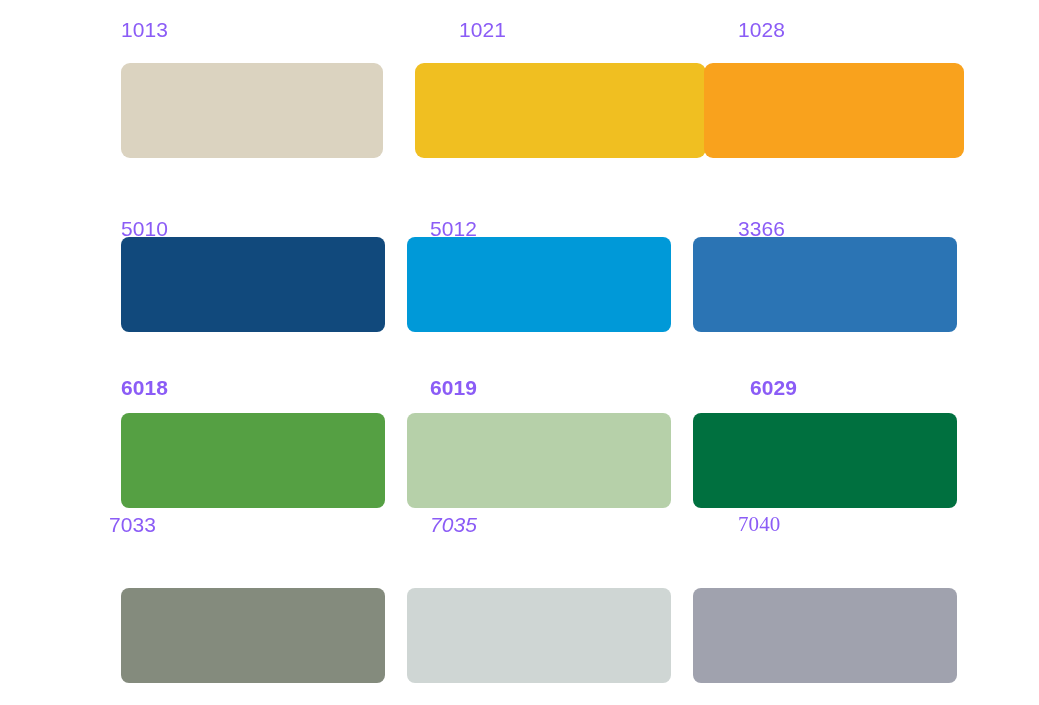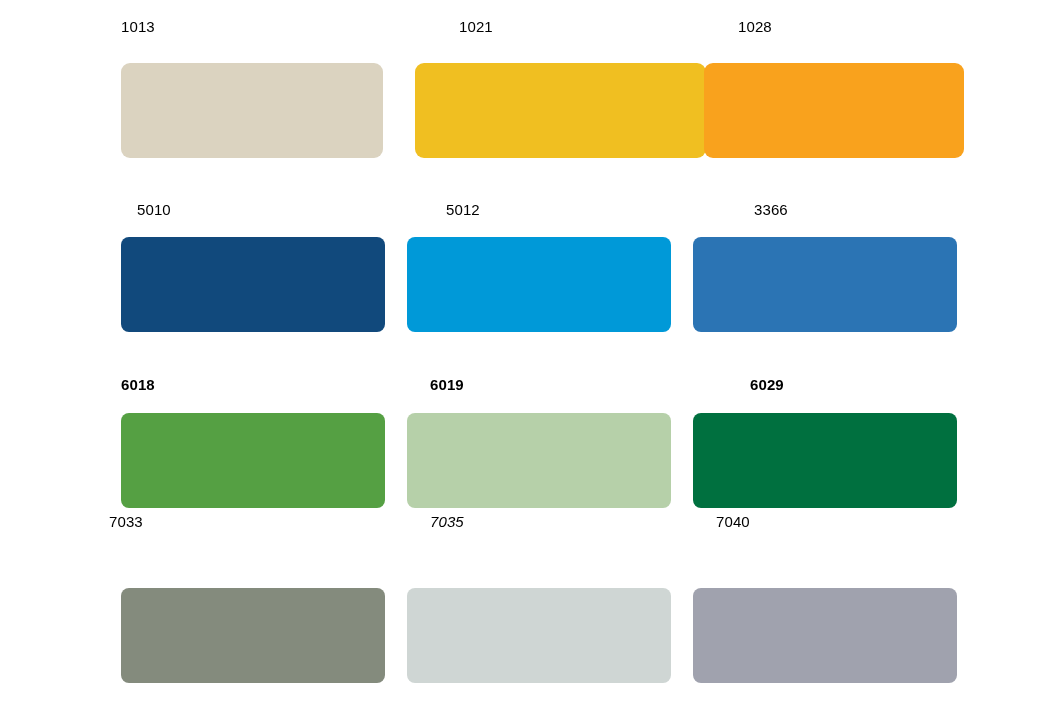--- a/index.html
+++ b/index.html
@@ -21,23 +21,23 @@
     inset: 0;
   }
 
   .swatch-cell {
     position: absolute;
   }
 
   .swatch-label {
     position: absolute;
     font-family: "Liberation Sans", sans-serif;
-    font-size: 15px;
+    font-size: 21px;
     line-height: 1;
-    color: #000000;
+    color: #8b5cf6;
     letter-spacing: 0.1px;
     white-space: nowrap;
   }
 
   .swatch-chip {
     position: absolute;
     border-radius: 8px;
   }
 
   
@@ -48,21 +48,21 @@
   .r1c1 .swatch-chip  { left: 121px; width: 262px; }
 
   .r1c2 .swatch-label { left: 422px; margin-left: 37px; }
   .r1c2 .swatch-chip  { left: 415px; width: 291px; }
 
   .r1c3 .swatch-label { left: 738px; }
   .r1c3 .swatch-chip  { left: 704px; width: 260px; }
 
   
   .r2 .swatch-chip { top: 237px; height: 95px; }
-  .r2 .swatch-label { top: 202px; margin-left: 16px; }
+  .r2 .swatch-label { top: 218px; }
 
   .r2c1 .swatch-label { left: 121px; }
   .r2c1 .swatch-chip  { left: 121px; width: 264px; }
 
   .r2c2 .swatch-label { left: 430px; }
   .r2c2 .swatch-chip  { left: 407px; width: 264px; }
 
   .r2c3 .swatch-label { left: 738px; }
   .r2c3 .swatch-chip  { left: 693px; width: 264px; }
 
@@ -82,21 +82,21 @@
   
   .r4 .swatch-chip { top: 588px; height: 95px; }
   .r4 .swatch-label { top: 514px; }
 
   .r4c1 .swatch-label { left: 109px; }
   .r4c1 .swatch-chip  { left: 121px; width: 264px; }
 
   .r4c2 .swatch-label { left: 430px; font-style: italic; }
   .r4c2 .swatch-chip  { left: 407px; width: 264px; }
 
-  .r4c3 .swatch-label { left: 716px; }
+  .r4c3 .swatch-label { left: 738px; font-family: Liberation Serif, serif; }
   .r4c3 .swatch-chip  { left: 693px; width: 264px; }
 </style>
 </head>
 <body style="background: rgb(255, 255, 255);">
 
 <div id="palette-grid">
 
   <div class="swatch-cell r1 r1c1">
     <div class="swatch-label">1013</div>
     <div class="swatch-chip" style="background: rgb(219, 211, 192);"></div>

